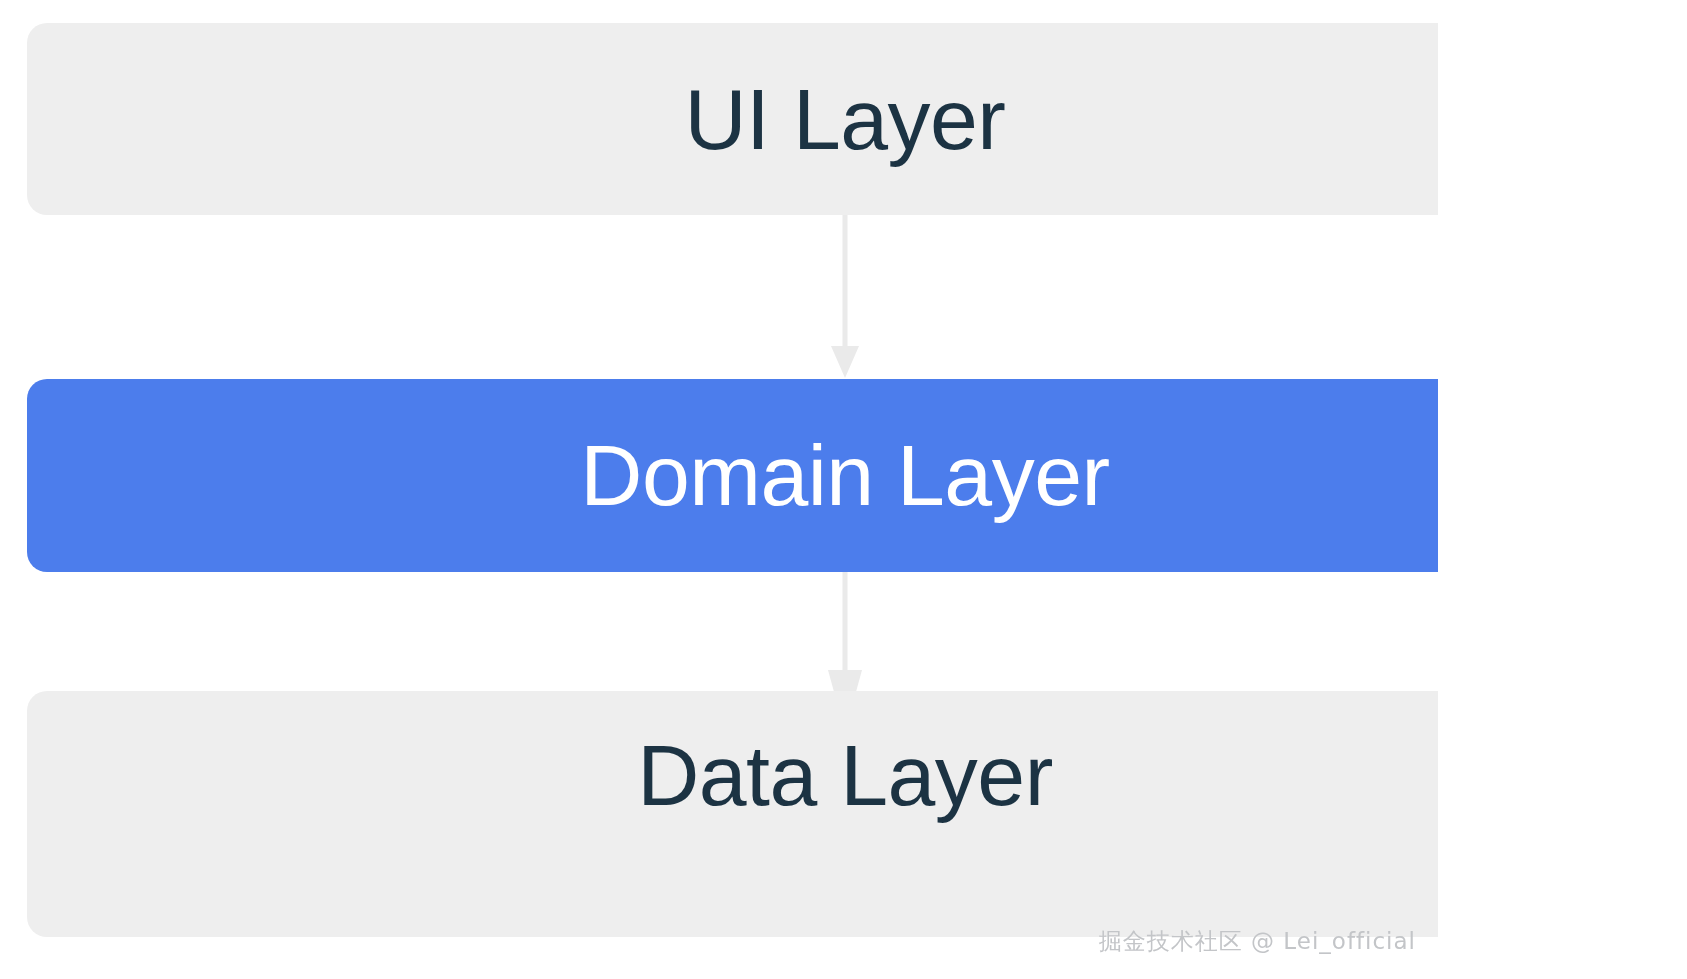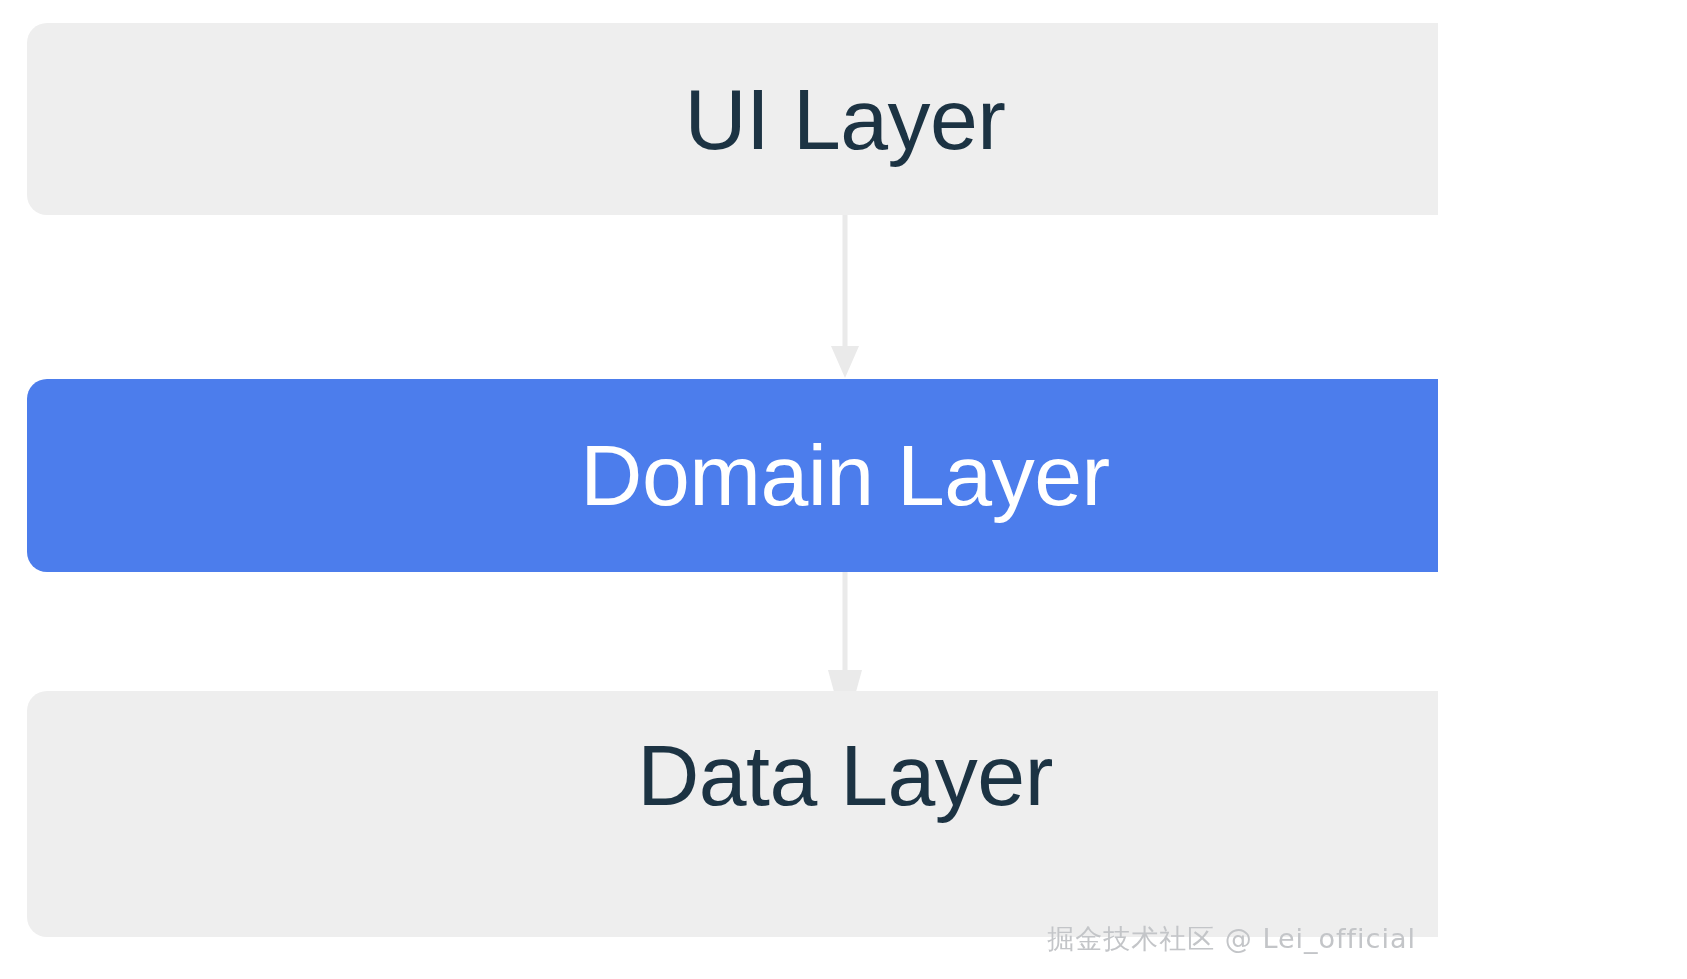--- a/index.html
+++ b/index.html
@@ -78,21 +78,21 @@
   #arrow-domain-to-data {
     top: 572px;
     height: 161px;
   }
 
   
   #watermark {
     position: absolute;
     right: 22px;
     bottom: 22px;
-    font-size: 27px;
+    font-size: 23px;
     color: #c3c5c8;
     letter-spacing: 1px;
     white-space: nowrap;
     font-family: "DejaVu Sans", "Liberation Sans", sans-serif;
   }
 </style>
 </head>
 <body>
 
 <div id="diagram-canvas">

